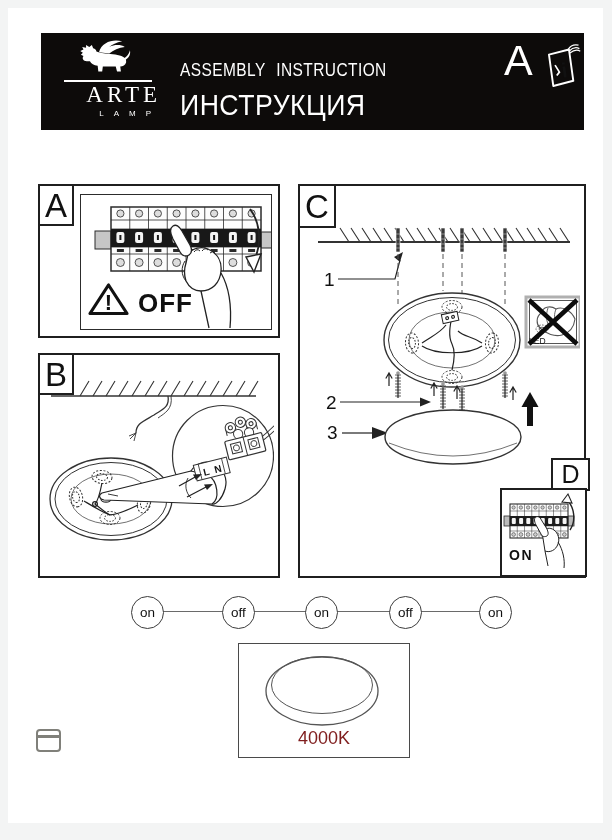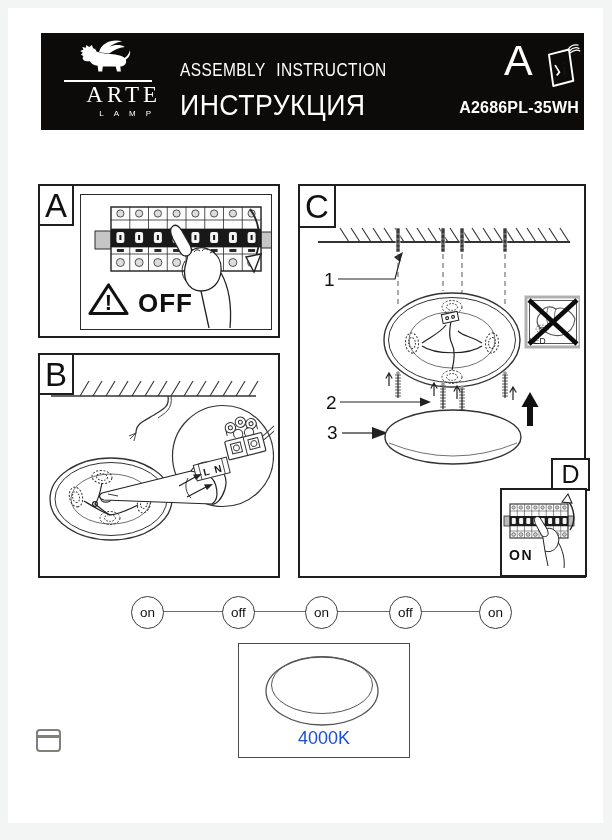--- a/index.html
+++ b/index.html
@@ -35,21 +35,21 @@
   .panel-d-label{left:543px;top:450px;width:35px;height:29px;border:2px solid #1f1f1f;background:#fff;
     display:flex;align-items:center;justify-content:center;font-size:25px;color:#111;}
   .panel-d-box{left:492px;top:480px;width:83px;height:85px;border:2px solid #1f1f1f;background:#fff;overflow:hidden;}
   
   .seq-row{left:0;top:586px;width:612px;height:36px;}
   .seq-line{left:139px;top:17px;width:348px;height:1.4px;background:#6a6a6a;}
   .seq-circle{width:31px;height:31px;border:1.5px solid #3c3c3c;border-radius:50%;background:#fff;
     display:flex;align-items:center;justify-content:center;font-size:13.5px;color:#111;top:2px;}
   
   .lamp-box{left:230px;top:635px;width:170px;height:113px;border:1.5px solid #4a4a4a;background:#fff;}
-  .lamp-temp{left:0;top:84px;width:100%;text-align:center;font-size:18px;color:#1d4ed8;}
+  .lamp-temp{left:0;top:84px;width:100%;text-align:center;font-size:18px;color:#7f1d1d;}
   
   .package-icon{left:28px;top:721px;width:21px;height:19px;border:2.5px solid #80807a;border-radius:4px;}
   .package-icon .lid{position:absolute;left:0;right:0;top:4px;height:2.5px;background:#80807a;}
   svg{display:block;}
   svg text{font-family:"Liberation Sans",sans-serif;fill:#111;}
 </style>
 </head>
 <body>
 
 <div class="abs page">
@@ -77,21 +77,20 @@
       <g fill="none" stroke="#ffffff" stroke-width="1.4">
         <path d="M30,8 C33,3 37,2 42,3"></path>
         <path d="M31,10 C35,6 39,5 43,7"></path>
         <path d="M32,12 C36,9 41,8 44,10"></path>
       </g>
       <path d="M8,14 L31,8 L36,44 L13,50 Z" fill="none" stroke="#ffffff" stroke-width="2.2" stroke-linejoin="round"></path>
       <path d="M15,26 l5,8 l-3,4" fill="none" stroke="#ffffff" stroke-width="2"></path>
       <text x="27" y="40" font-size="24" font-weight="bold" transform="rotate(-8 27 40)" font-family="Liberation Serif, serif" fill="#ffffff" text-anchor="middle">i</text>
     </svg>
 
-    <div class="abs model-no">A2686PL-35WH</div>
   </div>
 
   <div class="abs panel panel-a">
     <div class="abs corner-label cl-a">A</div>
     <div class="abs inner-frame">
       <svg width="190" height="134" viewBox="0 0 190 134">
 
         <g transform="translate(30,12)" stroke="#2b2b2b">
           <rect x="-16" y="24" width="16" height="18" fill="#c6c6c6" stroke-width="1"></rect>
           <rect x="150" y="25" width="14" height="16" fill="#c6c6c6" stroke-width="1"></rect>

